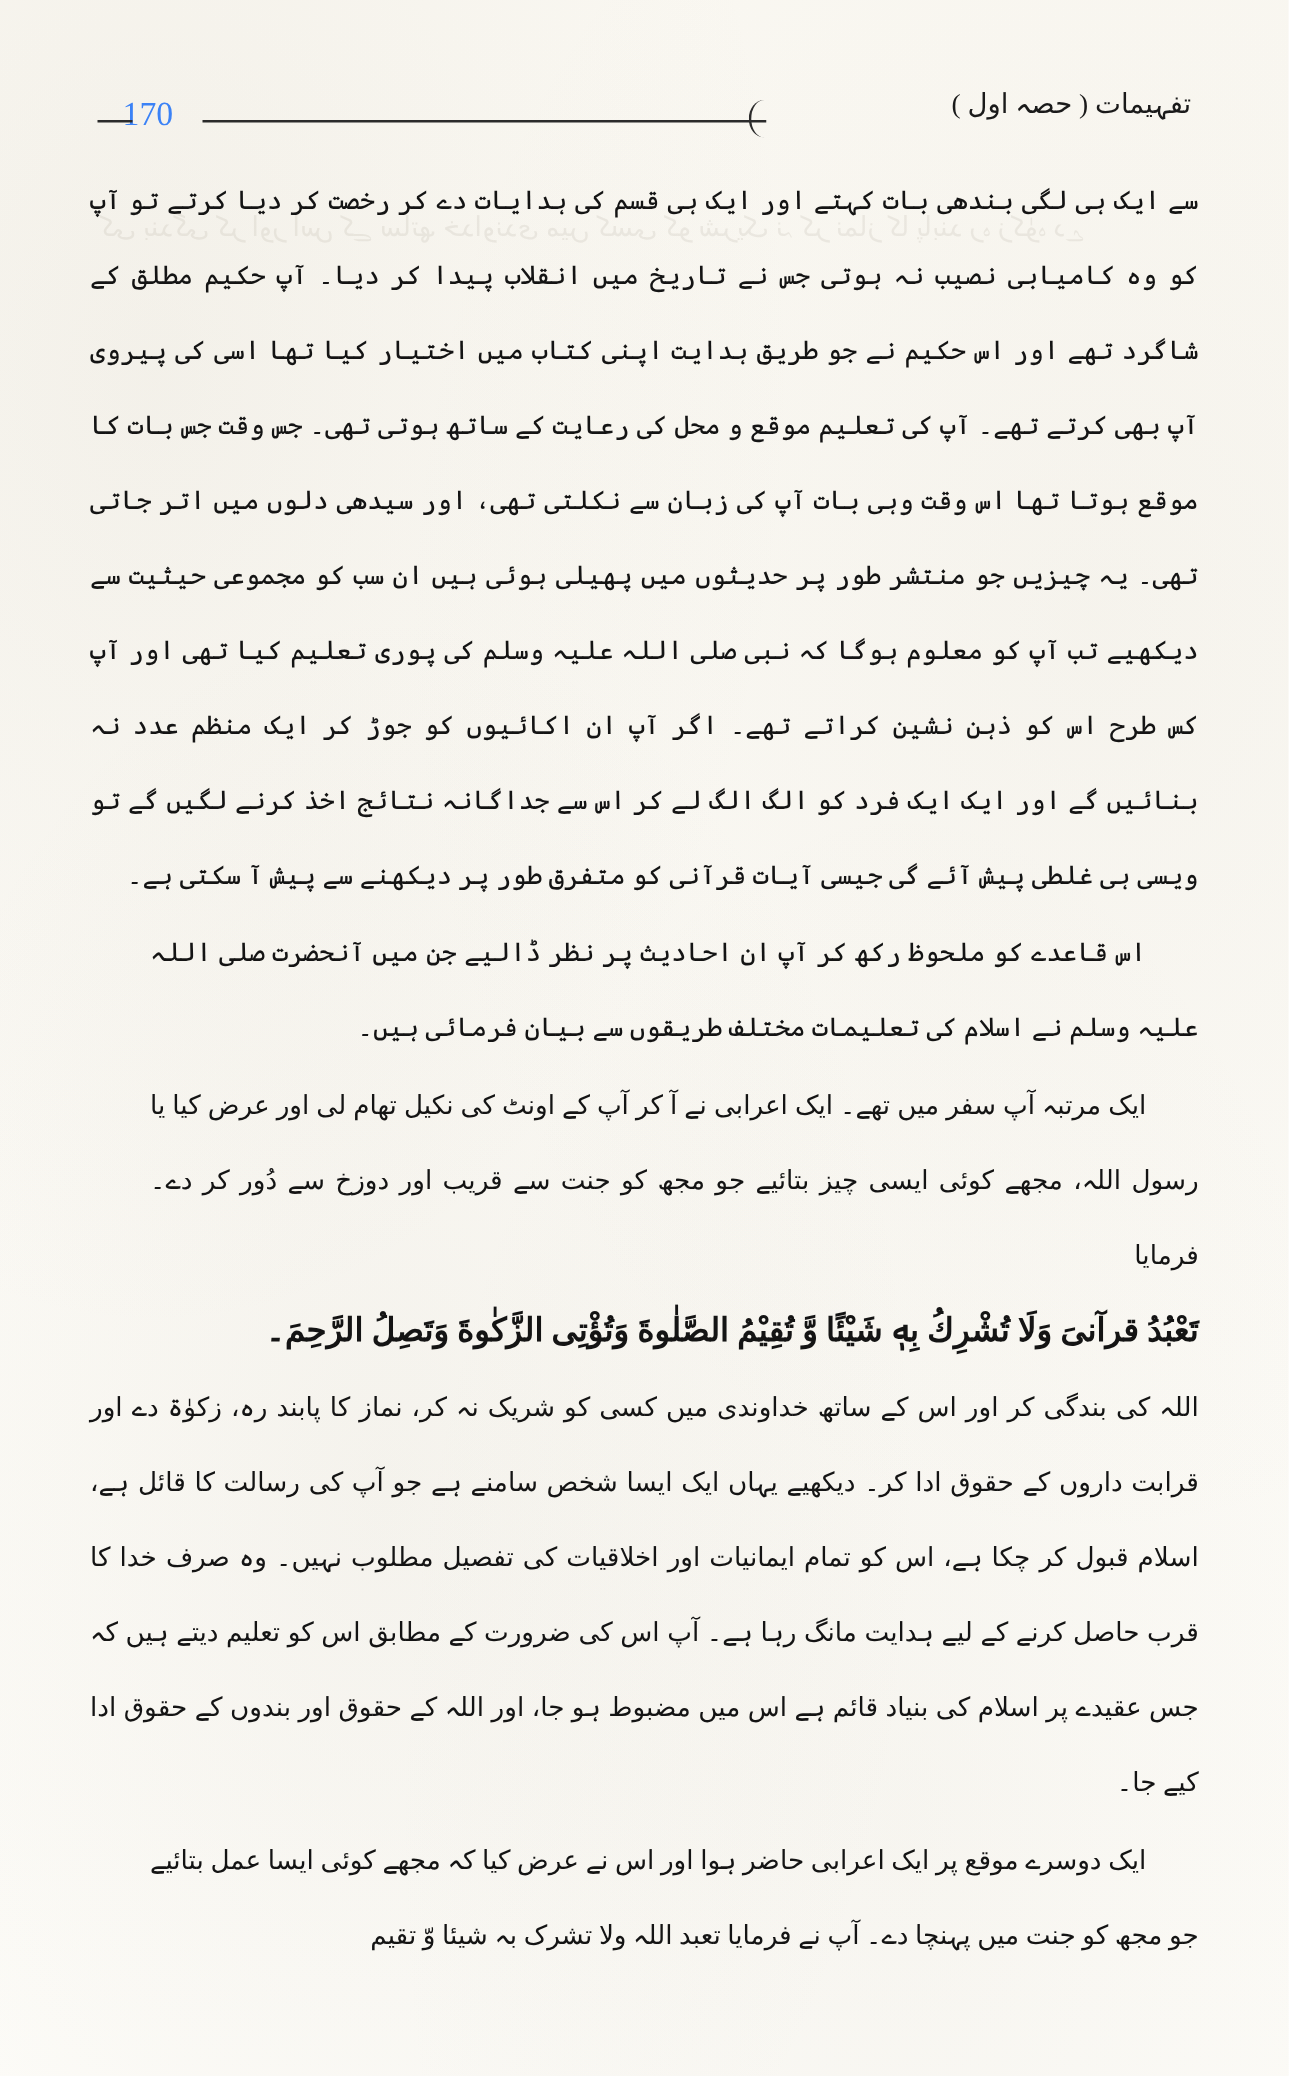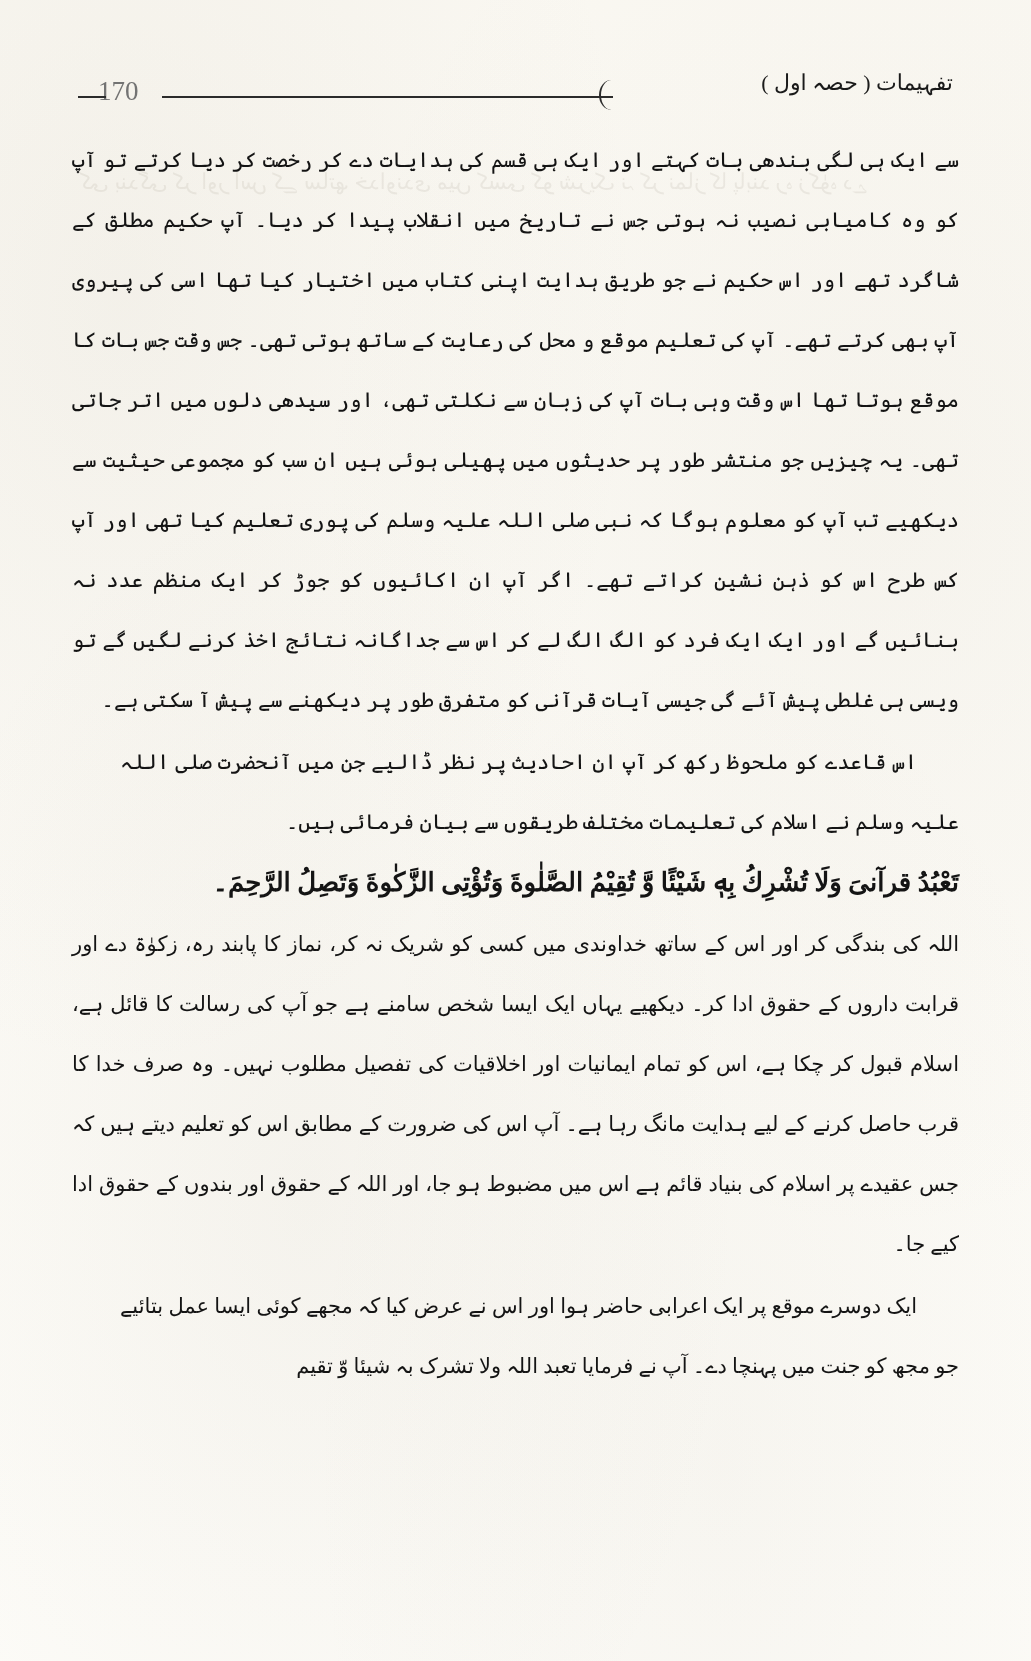--- a/index.html
+++ b/index.html
@@ -58,21 +58,21 @@
     right: 0;
     font-size: 22px;
     color: #1a1a1a;
     white-space: nowrap;
   }
   .page-number {
     position: absolute;
     top: 6px;
     left: 20px;
     font-size: 27px;
-    color: #737373;
+    color: #3b82f6;
     font-family: "Liberation Serif", serif;
   }
   .rule-left {
     position: absolute;
     left: 0;
     top: 26px;
     width: 28px;
     height: 2px;
     background: #2b2b2b;
   }
@@ -137,18 +137,19 @@
     <div class="book-title">تفہیمات ( حصہ اول )</div>
     <div class="rule-curve"></div>
     <div class="rule-mid"></div>
     <div class="page-number">170</div>
     <div class="rule-left"></div>
   </div>
 
   <div class="body-text">
     <p class="para">سے ایک ہی لگی بندھی بات کہتے اور ایک ہی قسم کی ہدایات دے کر رخصت کر دیا کرتے تو آپ کو وہ کامیابی نصیب نہ ہوتی جس نے تاریخ میں انقلاب پیدا کر دیا۔ آپ حکیم مطلق کے شاگرد تھے اور اس حکیم نے جو طریق ہدایت اپنی کتاب میں اختیار کیا تھا اسی کی پیروی آپ بھی کرتے تھے۔ آپ کی تعلیم موقع و محل کی رعایت کے ساتھ ہوتی تھی۔ جس وقت جس بات کا موقع ہوتا تھا اس وقت وہی بات آپ کی زبان سے نکلتی تھی، اور سیدھی دلوں میں اتر جاتی تھی۔ یہ چیزیں جو منتشر طور پر حدیثوں میں پھیلی ہوئی ہیں ان سب کو مجموعی حیثیت سے دیکھیے تب آپ کو معلوم ہوگا کہ نبی صلی اللہ علیہ وسلم کی پوری تعلیم کیا تھی اور آپ کس طرح اس کو ذہن نشین کراتے تھے۔ اگر آپ ان اکائیوں کو جوڑ کر ایک منظم عدد نہ بنائیں گے اور ایک ایک فرد کو الگ الگ لے کر اس سے جداگانہ نتائج اخذ کرنے لگیں گے تو ویسی ہی غلطی پیش آئے گی جیسی آیات قرآنی کو متفرق طور پر دیکھنے سے پیش آ سکتی ہے۔</p>
     <p class="para indent">اس قاعدے کو ملحوظ رکھ کر آپ ان احادیث پر نظر ڈالیے جن میں آنحضرت صلی اللہ علیہ وسلم نے اسلام کی تعلیمات مختلف طریقوں سے بیان فرمائی ہیں۔</p>
+    <p class="para indent">ایک مرتبہ آپ سفر میں تھے۔ ایک اعرابی نے آ کر آپ کے اونٹ کی نکیل تھام لی اور عرض کیا یا رسول اللہ، مجھے کوئی ایسی چیز بتائیے جو مجھ کو جنت سے قریب اور دوزخ سے دُور کر دے۔ فرمایا</p>
     <p class="para arabic">تَعْبُدُ قرآنیَ وَلَا تُشْرِكُ بِهٖ شَيْئًا وَّ تُقِيْمُ الصَّلٰوةَ وَتُؤْتِی الزَّكٰوةَ وَتَصِلُ الرَّحِمَ۔</p>
     <p class="para">اللہ کی بندگی کر اور اس کے ساتھ خداوندی میں کسی کو شریک نہ کر، نماز کا پابند رہ، زکوٰۃ دے اور قرابت داروں کے حقوق ادا کر۔ دیکھیے یہاں ایک ایسا شخص سامنے ہے جو آپ کی رسالت کا قائل ہے، اسلام قبول کر چکا ہے، اس کو تمام ایمانیات اور اخلاقیات کی تفصیل مطلوب نہیں۔ وہ صرف خدا کا قرب حاصل کرنے کے لیے ہدایت مانگ رہا ہے۔ آپ اس کی ضرورت کے مطابق اس کو تعلیم دیتے ہیں کہ جس عقیدے پر اسلام کی بنیاد قائم ہے اس میں مضبوط ہو جا، اور اللہ کے حقوق اور بندوں کے حقوق ادا کیے جا۔</p>
     <p class="para indent">ایک دوسرے موقع پر ایک اعرابی حاضر ہوا اور اس نے عرض کیا کہ مجھے کوئی ایسا عمل بتائیے جو مجھ کو جنت میں پہنچا دے۔ آپ نے فرمایا تعبد اللہ ولا تشرک بہ شیئا وّ تقیم</p>
   </div>
 
 </div>
 
 </body></html>

